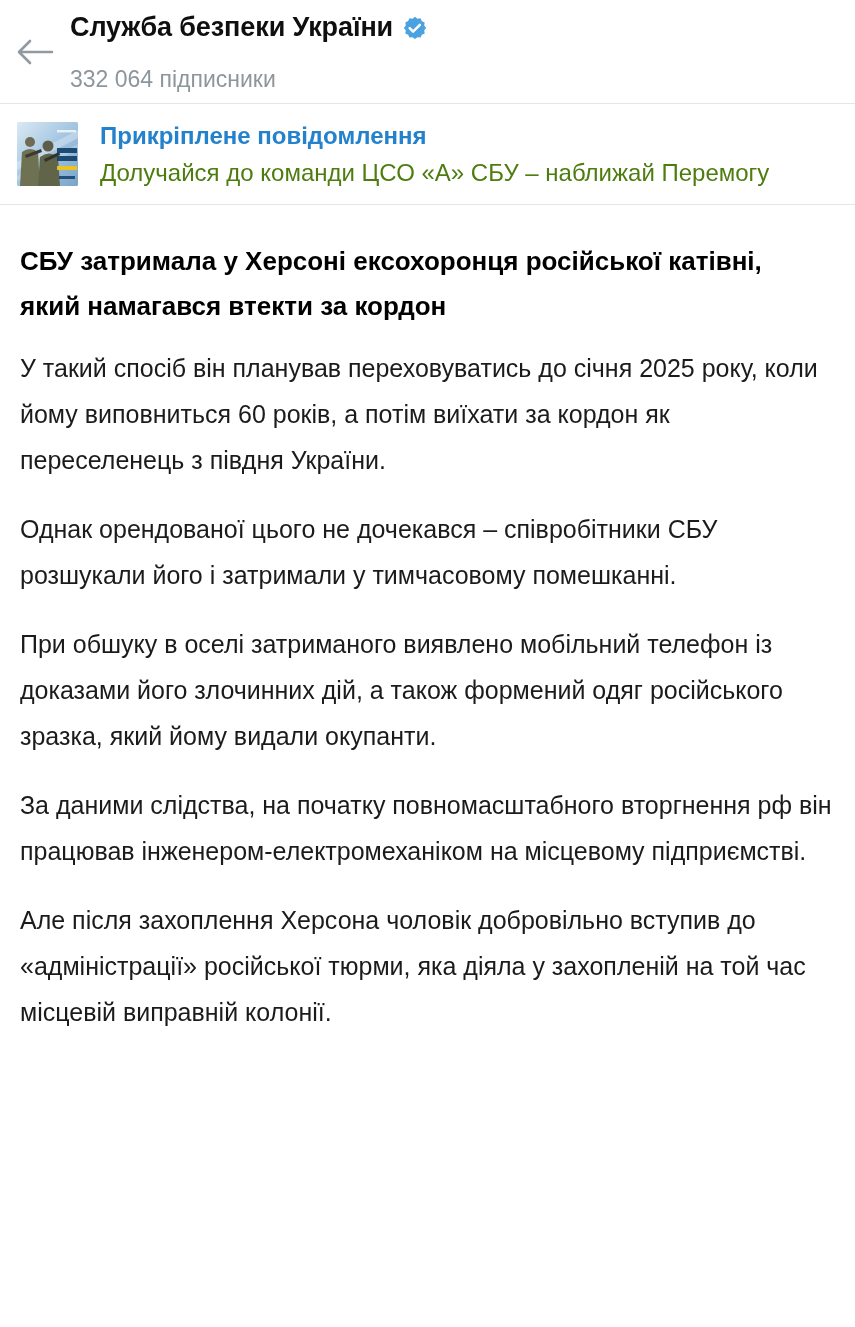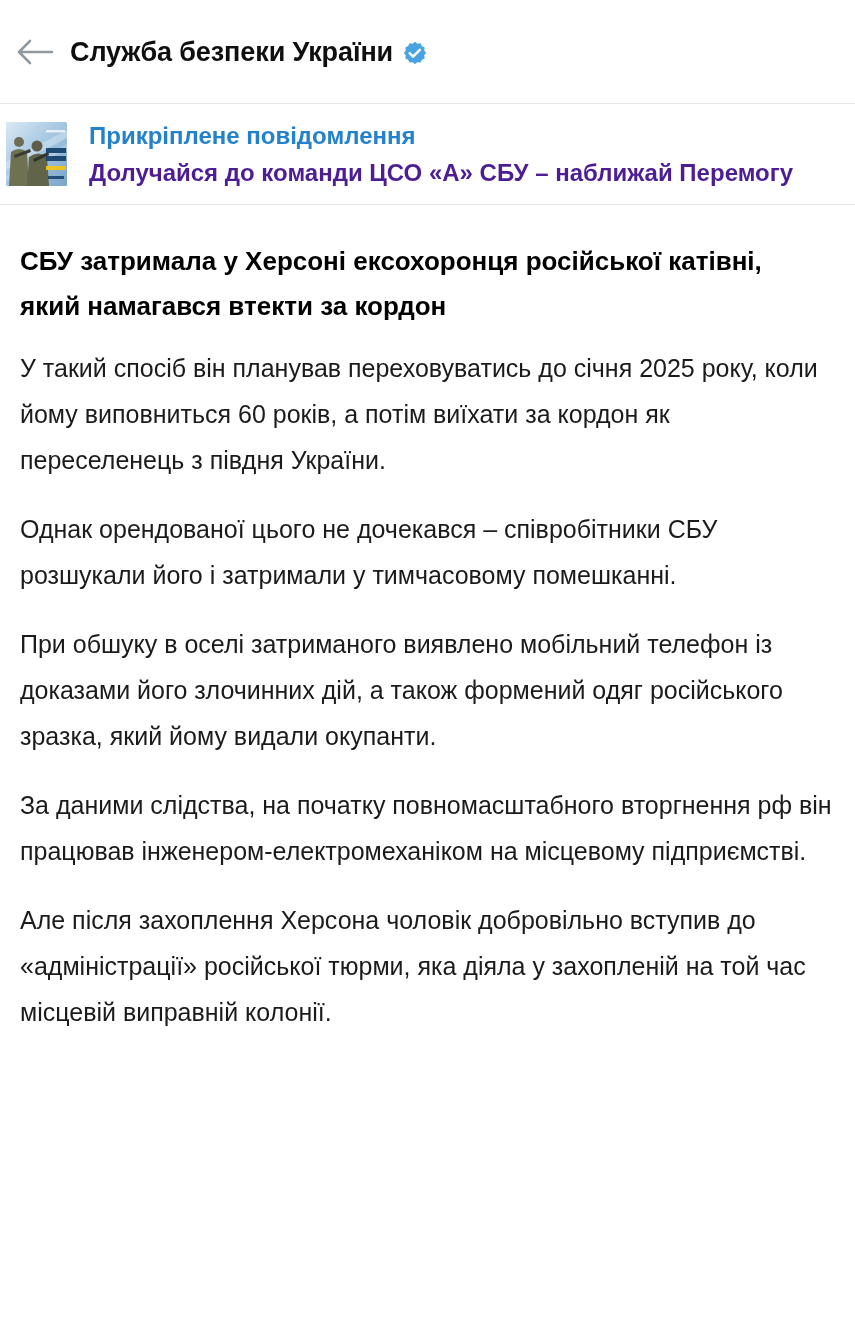--- a/index.html
+++ b/index.html
@@ -76,21 +76,21 @@
   }
 
   
   .pinned {
     position: relative;
     height: 101px;
     background: #ffffff;
     border-bottom: 1px solid #e4e7e9;
     display: flex;
     align-items: center;
-    padding-left: 6px;
+    padding-left: 17px;
     overflow: hidden;
     cursor: pointer;
   }
   .pinned-thumb {
     width: 61px;
     height: 64px;
     flex: 0 0 61px;
     margin-right: 22px;
     border-radius: 2px;
     overflow: hidden;
@@ -105,22 +105,22 @@
   }
   .pinned-label {
     font-size: 24px;
     font-weight: bold;
     color: #2481cc;
     line-height: 1;
     margin-bottom: 13px;
   }
   .pinned-sub {
     font-size: 24px;
-    font-weight: bold;
-    color: #4c1d95;
+    font-weight: normal;
+    color: #4d7c0f;
     line-height: 1;
   }
 
   
   .post {
     padding: 22px 18px 0 20px;
   }
   .post-title {
     font-size: 26px;
     font-weight: bold;
@@ -155,20 +155,21 @@
   <div class="header-texts">
     <div class="title-row">
       <span class="chan-title">Служба безпеки України</span>
       <span class="verified-badge">
         <svg viewBox="0 0 24 24" width="26" height="26" xmlns="http://www.w3.org/2000/svg">
           <path fill="#4aa3e0" d="M12 0.8l2.25 1.82 2.86-.45 1.2 2.64 2.64 1.2-.45 2.86L22.32 11l-1.82 2.25.45 2.86-2.64 1.2-1.2 2.64-2.86-.45L12 21.32l-2.25-1.82-2.86.45-1.2-2.64-2.64-1.2.45-2.86L1.68 11l1.82-2.25-.45-2.86 2.64-1.2 1.2-2.64 2.86.45z"></path>
           <path d="M7.1 11.3l3.1 3.1 6.3-6.3" stroke="#ffffff" stroke-width="2.3" fill="none" stroke-linecap="round" stroke-linejoin="round"></path>
         </svg>
       </span>
     </div>
+    <div class="chan-subs">332 064 підписники</div>
   </div>
 </div>
 
 <div class="pinned">
 
   <div class="pinned-thumb">
     <svg viewBox="0 0 61 64" preserveAspectRatio="none" xmlns="http://www.w3.org/2000/svg">
       <defs>
         <linearGradient id="skyg" x1="0" y1="0" x2="1" y2="1">
           <stop offset="0%" stop-color="#dbe9f4"></stop>

